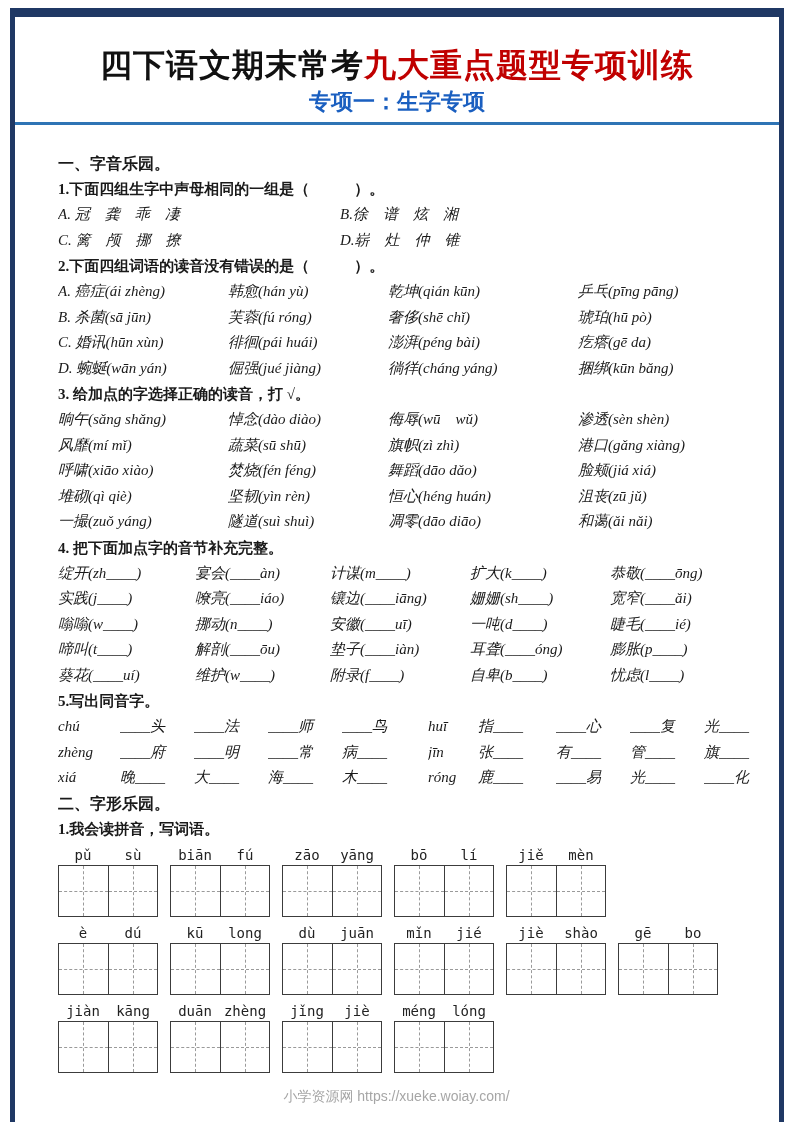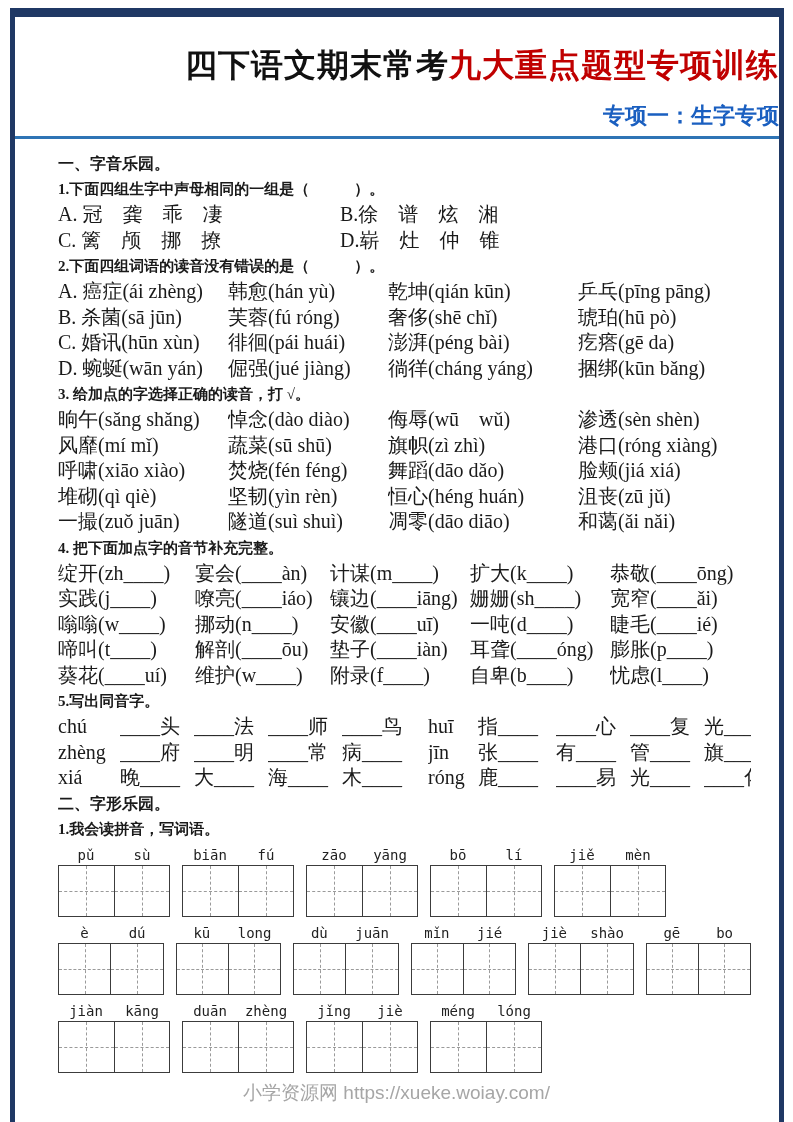--- a/index.html
+++ b/index.html
@@ -1,47 +1,47 @@
 <!DOCTYPE html>
 <html><head>
 <meta charset="utf-8">
 <style>
   html,body{margin:0;padding:0;background:#e8e8e8;}
   .page{position:relative;width:793px;height:1122px;background:#ffffff;margin:0 auto;overflow:hidden;
         font-family:"Liberation Serif","DejaVu Serif",serif;color:#1a1a1a;}
   .frame-top{position:absolute;left:10px;right:9px;top:8px;height:9px;background:#1f3864;}
   .frame-left{position:absolute;left:10px;top:8px;bottom:0;width:5px;background:#1f3864;}
   .frame-right{position:absolute;right:9px;top:8px;bottom:0;width:5px;background:#1f3864;}
-  header{position:absolute;left:15px;right:14px;top:17px;text-align:right;}
+  header{position:absolute;left:15px;right:14px;top:17px;text-align:center;}
   .title{font-size:32px;font-weight:bold;letter-spacing:1px;line-height:44px;margin-top:26px;white-space:nowrap;}
   .title .t-black{color:#111111;}
   .title .t-red{color:#c00000;}
-  .subtitle{font-size:22px;font-weight:bold;color:#1a5fc0;line-height:30px;margin-top:14px;}
+  .subtitle{font-size:22px;font-weight:bold;color:#1a5fc0;line-height:30px;margin-top:0;}
   .rule{margin-top:5px;height:3px;background:#2e74b5;}
   main{position:absolute;left:58px;right:42px;top:151px;}
   .h3{font-size:16px;font-weight:bold;line-height:25px;}
   .stem{font-size:15px;font-weight:bold;line-height:26px;}
-  .row{display:grid;font-size:20px;line-height:25.5px;white-space:nowrap;}
+  .row{display:grid;font-size:15px;line-height:25.5px;white-space:nowrap;font-style:italic;}
   .g2{grid-template-columns:282px auto;}
   .g4{grid-template-columns:170px 160px 190px auto;}
   .g5{grid-template-columns:137px 135px 140px 140px auto;}
   .g10{grid-template-columns:62px 74px 74px 74px 86px 50px 78px 74px 74px auto;}
   .row span{overflow:hidden;}
   
   .box-row{display:flex;gap:12px;margin-top:3px;margin-bottom:6px;}
-  .group{width:112px;}
+  .group{width:100px;}
   .pin{display:flex;height:20px;font-family:"DejaVu Sans Mono",monospace;font-size:14px;color:#222;}
   .pin span{width:50%;text-align:center;line-height:20px;}
   .boxes{display:flex;height:50px;border:1.6px solid #3c3c3c;}
   .cell{position:relative;width:50%;height:100%;}
   .cell + .cell{border-left:1px solid #3c3c3c;}
   .cell::before{content:"";position:absolute;left:50%;top:0;bottom:0;border-left:1px dashed #9a9a9a;}
   .cell::after{content:"";position:absolute;top:50%;left:0;right:0;border-top:1px dashed #9a9a9a;}
   footer{position:absolute;left:0;right:0;bottom:16px;text-align:center;
-         font-family:"Liberation Sans","DejaVu Sans",sans-serif;font-size:19px;color:#a6a6a6;}
+         font-family:"Liberation Sans","DejaVu Sans",sans-serif;font-size:14px;color:#a6a6a6;}
 </style>
 </head>
 <body>
 
 <div class="page">
   <div class="frame-top"></div>
   <div class="frame-left"></div>
   <div class="frame-right"></div>
 
   <header>
@@ -103,39 +103,39 @@
     <span>晌午(sǎng shǎng)</span>
         <span>悼念(dào diào)</span>
         <span>侮辱(wū　wǔ)</span>
         <span>渗透(sèn shèn)</span>
       </div>
     <div class="row g4">
 
     <span>风靡(mí mǐ)</span>
         <span>蔬菜(sū shū)</span>
         <span>旗帜(zì zhì)</span>
-        <span>港口(róng xiàng)</span>
+        <span>港口(gǎng xiàng)</span>
       </div>
     <div class="row g4">
 
     <span>呼啸(xiāo xiào)</span>
         <span>焚烧(fén féng)</span>
         <span>舞蹈(dāo dǎo)</span>
         <span>脸颊(jiá xiá)</span>
       </div>
     <div class="row g4">
 
     <span>堆砌(qì qiè)</span>
         <span>坚韧(yìn rèn)</span>
         <span>恒心(héng huán)</span>
         <span>沮丧(zū jǔ)</span>
       </div>
     <div class="row g4">
 
-    <span>一撮(zuǒ juān)</span>
+    <span>一撮(zuǒ yáng)</span>
         <span>隧道(suì shuì)</span>
         <span>凋零(dāo diāo)</span>
         <span>和蔼(ǎi nǎi)</span>
       </div>
 
     <div class="stem">4. 把下面加点字的音节补充完整。</div>
     <div class="row g5">
 
     <span>绽开(zh____)</span>
         <span>宴会(____àn)</span>

